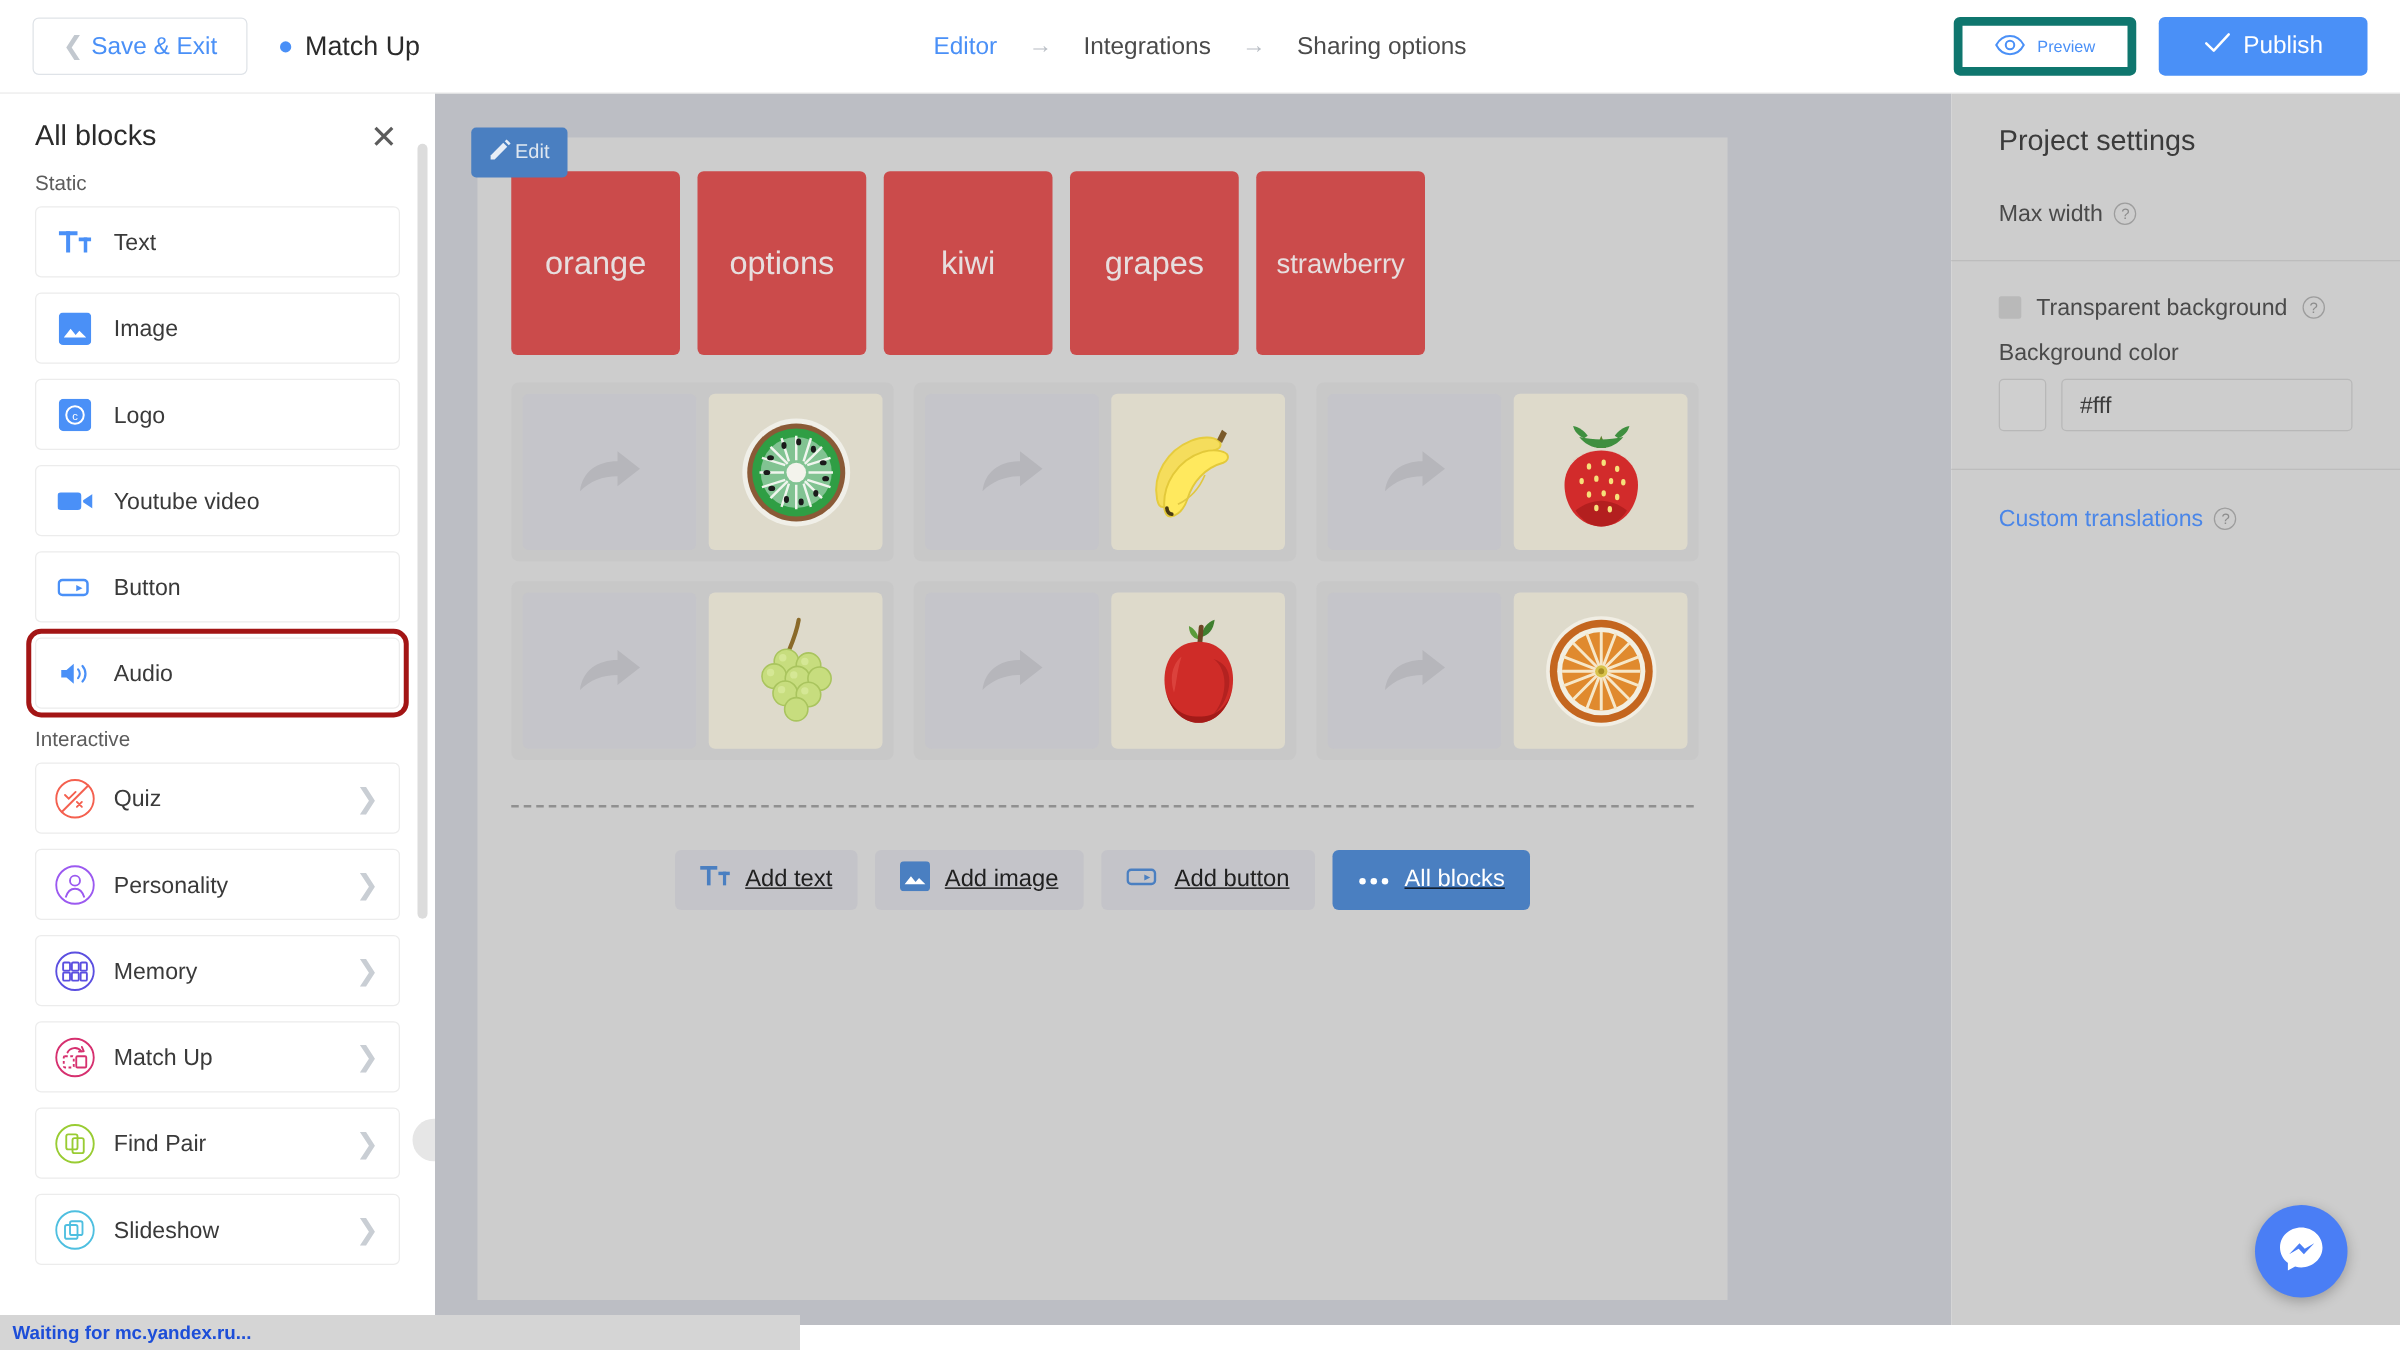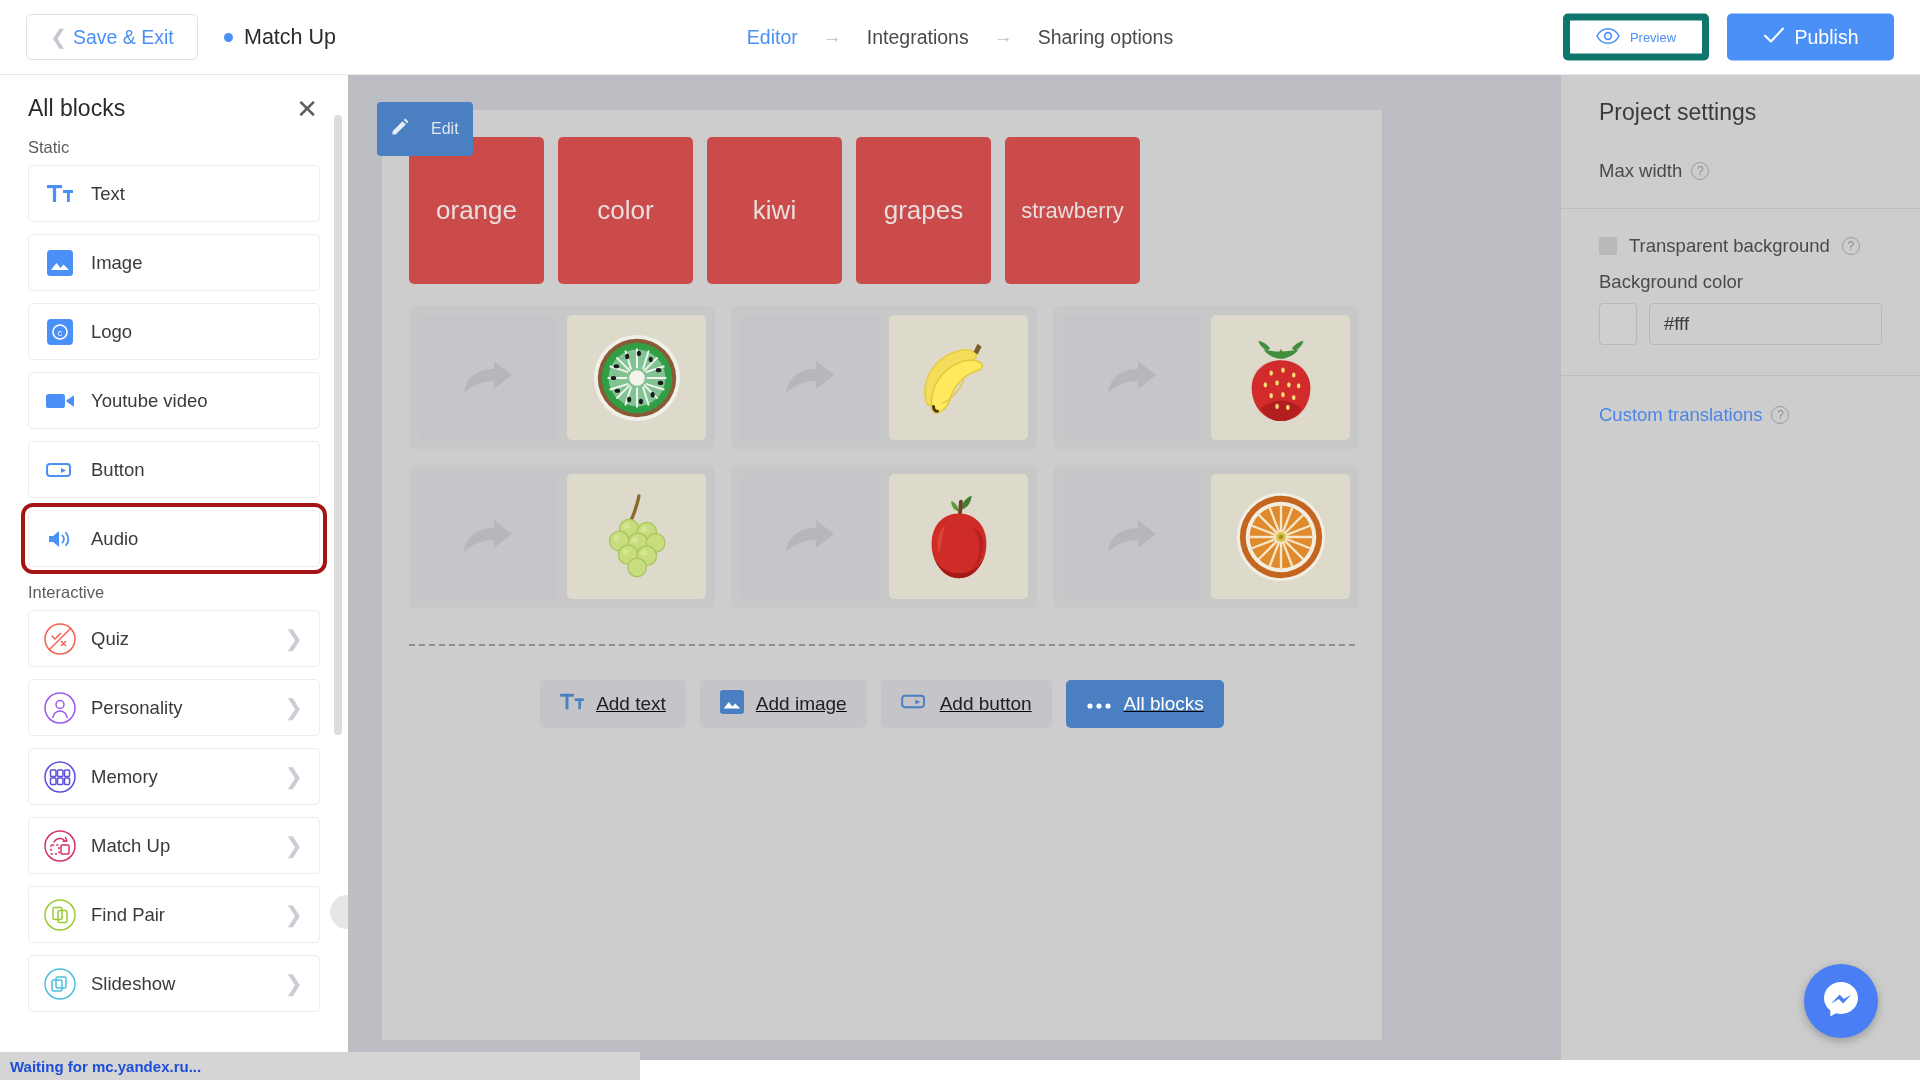--- a/index.html
+++ b/index.html
@@ -104,22 +104,22 @@
   }
   .word-card {
     width: 135px; height: 147px; background: #cb4b4b; border-radius: 5px;
     display: flex; align-items: center; justify-content: center;
     color: #e7dede; font-size: 26px; position: relative;
   }
   .word-card.small-text { font-size: 22px; }
   .edit-badge {
     position: absolute; left: -32px; top: -35px;
     background: #4a7fc1; color: #dfe7f0; border-radius: 4px;
-    height: 54px; padding: 0 14px;
-    display: flex; align-items: center; gap: 22px; font-size: 16px;
+    height: 40px; padding: 0 14px;
+    display: flex; align-items: center; gap: 3px; font-size: 16px;
     cursor: pointer;
   }
 
   .pairgrid {
     display: flex; flex-wrap: wrap; gap: 16px; padding: 22px 0 0 27px;
   }
   .pairbox {
     width: 306px; height: 143px; background: #c8c8c8; border-radius: 6px;
     display: flex; align-items: center; gap: 10px; padding: 9px;
   }
@@ -417,21 +417,21 @@
               <svg width="18" height="18" viewBox="0 0 18 18" fill="#e8eef7">
                 <path d="M1.5 13.3L11.6 3.2l3.2 3.2L4.7 16.5H1.5z"></path>
                 <path d="M12.8 2l1.5-1.5 3.2 3.2L16 5.2z"></path>
               </svg>
             </span>
             <span>Edit</span>
           </div>
           <span>orange</span>
         </div>
         <div class="word-card">
-          <span>color</span>
+          <span>options</span>
         </div>
         <div class="word-card">
           <span>kiwi</span>
         </div>
         <div class="word-card">
           <span>grapes</span>
         </div>
         <div class="word-card small-text">
           <span>strawberry</span>
         </div>

